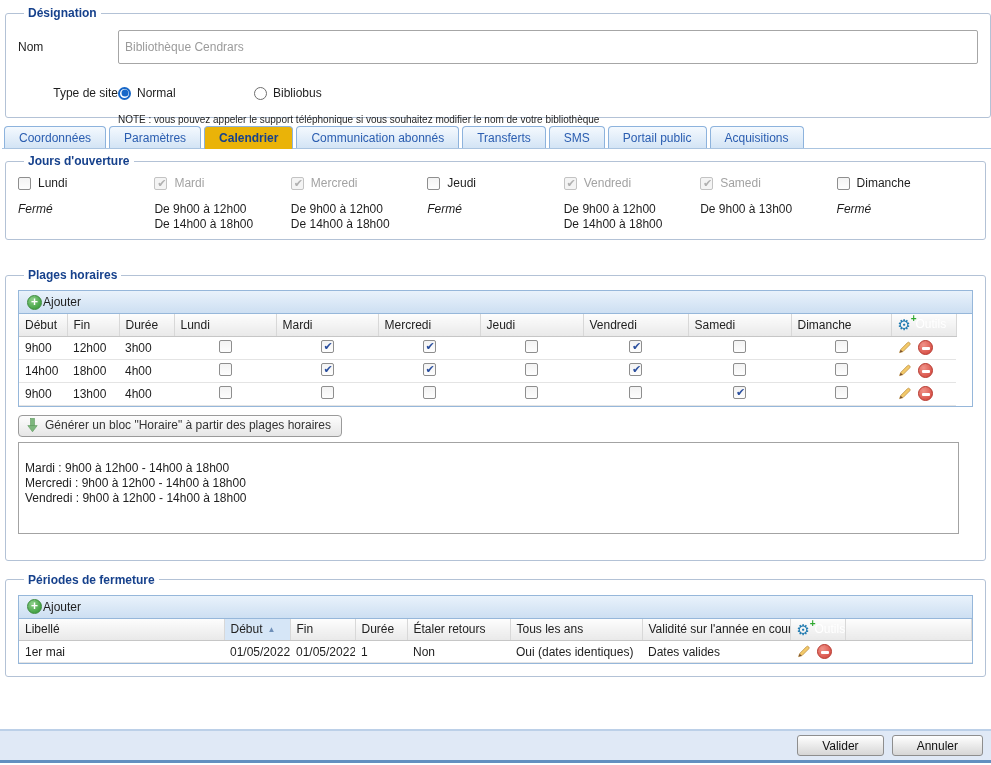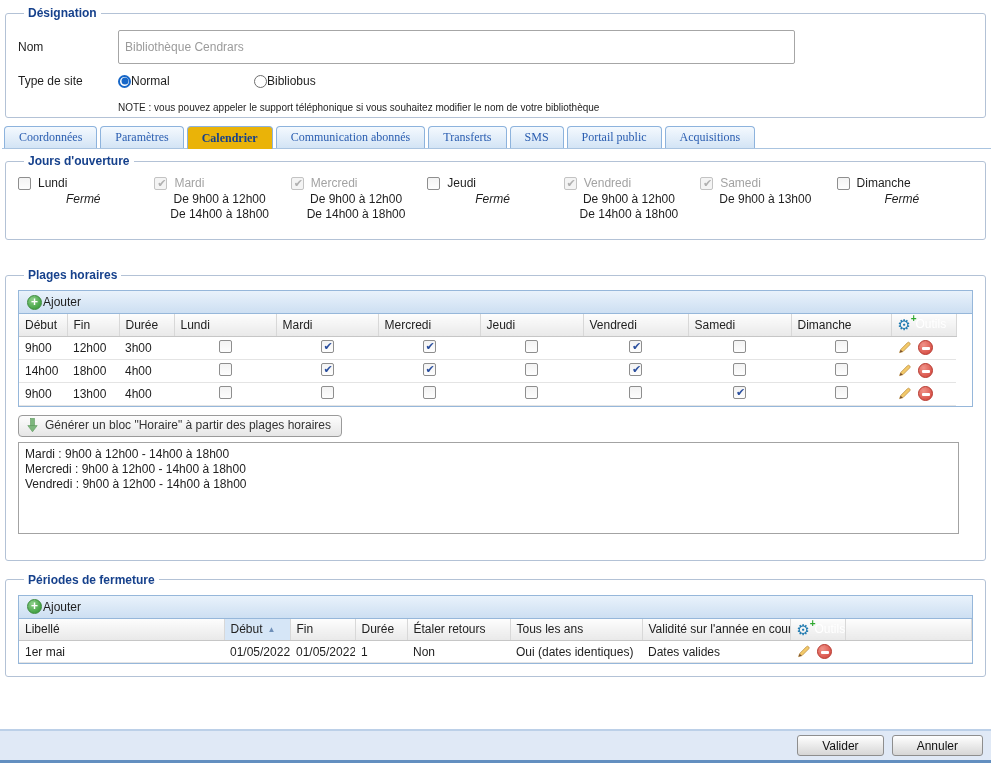--- a/index.html
+++ b/index.html
@@ -18,59 +18,59 @@
   legend {
     font-weight: bold; color:#16418c; padding: 0 4px; margin-left: 6px;
     font-size: 12px;
   }
 
   
   #designation { margin-top: 6px; height: 112px; }
   .form-row { display: flex; align-items: center; margin-top: 6px; }
   .form-label { width: 100px; flex: 0 0 100px; }
   .txt-input {
-    width: 677px; height: 20px; border: 1px solid #a6a6a6; border-radius: 2px;
+    width: 860px; height: 20px; border: 1px solid #a6a6a6; border-radius: 2px;
     color: #9b9b9b; font-family: inherit; font-size: 12px; padding: 16px 6px;
     background: #fff;
   }
   .radio-group { display: flex; align-items: center; gap: 6px; }
-  .radio-item { display: flex; align-items: center; width: 130px; cursor: default; }
+  .radio-item { display: flex; align-items: center; gap: 6px; width: 130px; cursor: default; }
   .radio {
     width: 13px; height: 13px; border-radius: 50%;
     border: 1px solid #6e6e6e; background: #fff; position: relative; display: inline-block;
   }
   .radio.checked { border: 2px solid #1767c8; }
   .radio.checked::after {
     content:""; position:absolute; left:50%; top:50%; transform:translate(-50%,-50%);
     width:7px; height:7px; border-radius:50%; background:#1767c8;
   }
   .note-row { margin-top: 14px; padding-left: 100px; font-size: 10px; }
 
   
   .tabbar {
     margin: 6px 0 0 2px; display: flex; gap: 3px; align-items: flex-end;
-    border-bottom: 1px solid #aac4e0; padding: 0 2px; height: 25px; font-family: Liberation Serif, serif;
+    border-bottom: 1px solid #aac4e0; padding: 0 2px; height: 25px;
   }
   .tab {
     height: 22px; padding: 0 14px; display: flex; align-items: center;
     background: linear-gradient(#f4f9fe, #d3e4f5);
     border: 1px solid #8db3dd; border-bottom: none;
     border-radius: 4px 4px 0 0; color: #2a5db0; cursor: pointer; white-space: nowrap;
   }
   .tab.active {
     background: #eab308; color: #16418c; font-weight: bold;
     position: relative; margin-bottom: -1px; height: 23px;
   }
 
   
   #jours { margin-top: 5px; height: 86px; }
   .days-grid { display: grid; grid-template-columns: repeat(7, 1fr); margin-top: 4px; }
   .day-col { padding-right: 6px; }
   .day-head { display: flex; align-items: center; gap: 7px; }
-  .day-hours { margin-top: 2px; line-height: 15px; text-align: center; }
+  .day-hours { margin-top: 12px; line-height: 15px; }
   .day-hours.closed { font-style: italic; }
   .day-col.disabled .day-label { color: #a3a3a3; }
 
   
   .cb {
     width: 13px; height: 13px; display: inline-block; border-radius: 2px;
     border: 1px solid #8e8e8e; background: linear-gradient(#f3f3f3, #fdfdfd);
     position: relative; flex: 0 0 13px;
   }
   .cb.checked::after {
@@ -128,21 +128,21 @@
   #plages { margin-top: 28px; padding-bottom: 26px; }
   #plages-table { width: 937px; }
   .gen-btn {
     margin-top: 8px; display: inline-flex; align-items: center; gap: 7px;
     border: 1px solid #9a9a9a; border-radius: 4px; padding: 2px 10px 3px 8px;
     background: linear-gradient(#fdfdfd, #e6e6e6); font-size: 12px; cursor: pointer;
     color:#333;
   }
   .horaire-box {
     margin-top: 5px; width: 941px; height: 92px; border: 1px solid #a3a3a3;
-    padding: 4px 6px; line-height: 15px; color:#222; overflow:hidden;
+    padding: 18px 6px; line-height: 15px; color:#222; overflow:hidden;
   }
 
   
   #fermeture { margin-top: 12px; padding-bottom: 12px; }
   #fermeture-table { width: 100%; }
 
   
   .footer-bar {
     position: absolute; left: 0; top: 729px; width: 991px; height: 34px;
     background: #e0e9f6; border-top: 2px solid #bcd0e8; border-bottom: 3px solid #638fc0;
@@ -156,21 +156,21 @@
 </style>
 </head>
 <body>
 
 <fieldset id="designation">
   <legend>Désignation</legend>
   <div class="form-row">
     <span class="form-label">Nom</span>
     <input class="txt-input" readonly="" value="Bibliothèque Cendrars" style="">
   </div>
-  <div class="form-row" style="margin-top:10px;">
+  <div class="form-row" style="margin-top:22px;text-align:right;">
     <span class="form-label">Type de site</span>
     <div class="radio-group">
       <span class="radio-item">
         <span class="radio checked"></span>
         <span>Normal</span>
       </span>
       <span class="radio-item">
         <span class="radio"></span>
         <span>Bibliobus</span>
       </span>

